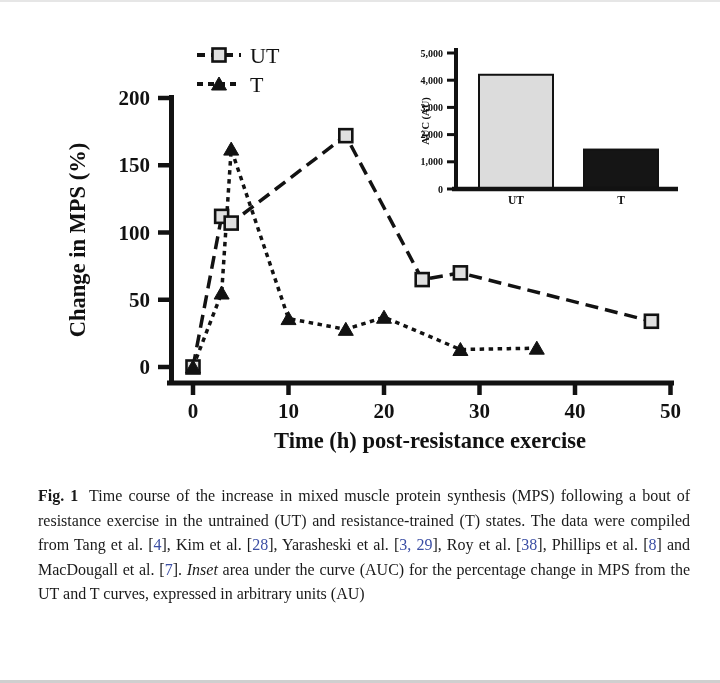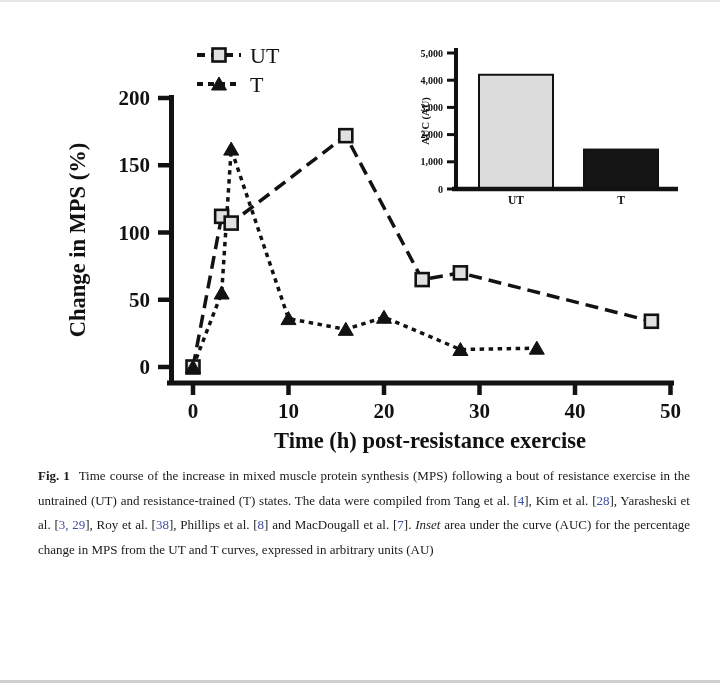--- a/index.html
+++ b/index.html
@@ -9,22 +9,22 @@
   .edge.top{top:0;height:2px;background:#e6e6e6;}
   .edge.bottom{bottom:0;height:3px;background:#cfcfcf;}
   .chart-wrap{position:absolute;top:0;left:0;width:720px;height:470px;}
   svg text{font-family:"Liberation Serif", serif;fill:#111;}
   .tick-main{font-size:21px;font-weight:bold;}
   .axis-title{font-size:22.5px;font-weight:bold;}
   .legend-label{font-size:22px;}
   .inset-tick{font-size:10px;font-weight:bold;}
   .inset-title{font-size:10.5px;font-weight:bold;}
   .inset-cat{font-size:11.5px;font-weight:bold;}
-  .caption{position:absolute;left:38px;top:464px;width:652px;margin:0;
-           font-size:13px;line-height:24.5px;text-align:justify;color:#1a1a1a;}
+  .caption{position:absolute;left:38px;top:484px;width:652px;margin:0;
+           font-size:16px;line-height:24.5px;text-align:justify;color:#1a1a1a;}
   .cap-bold{font-weight:bold;padding-right:5px;}
   .cap-italic{font-style:italic;}
   .cap-link{color:#3b4ea4;text-decoration:none;cursor:pointer;}
 </style>
 </head>
 <body>
 
 <div class="page">
   <div class="edge top"></div>
   <div class="chart-wrap">

